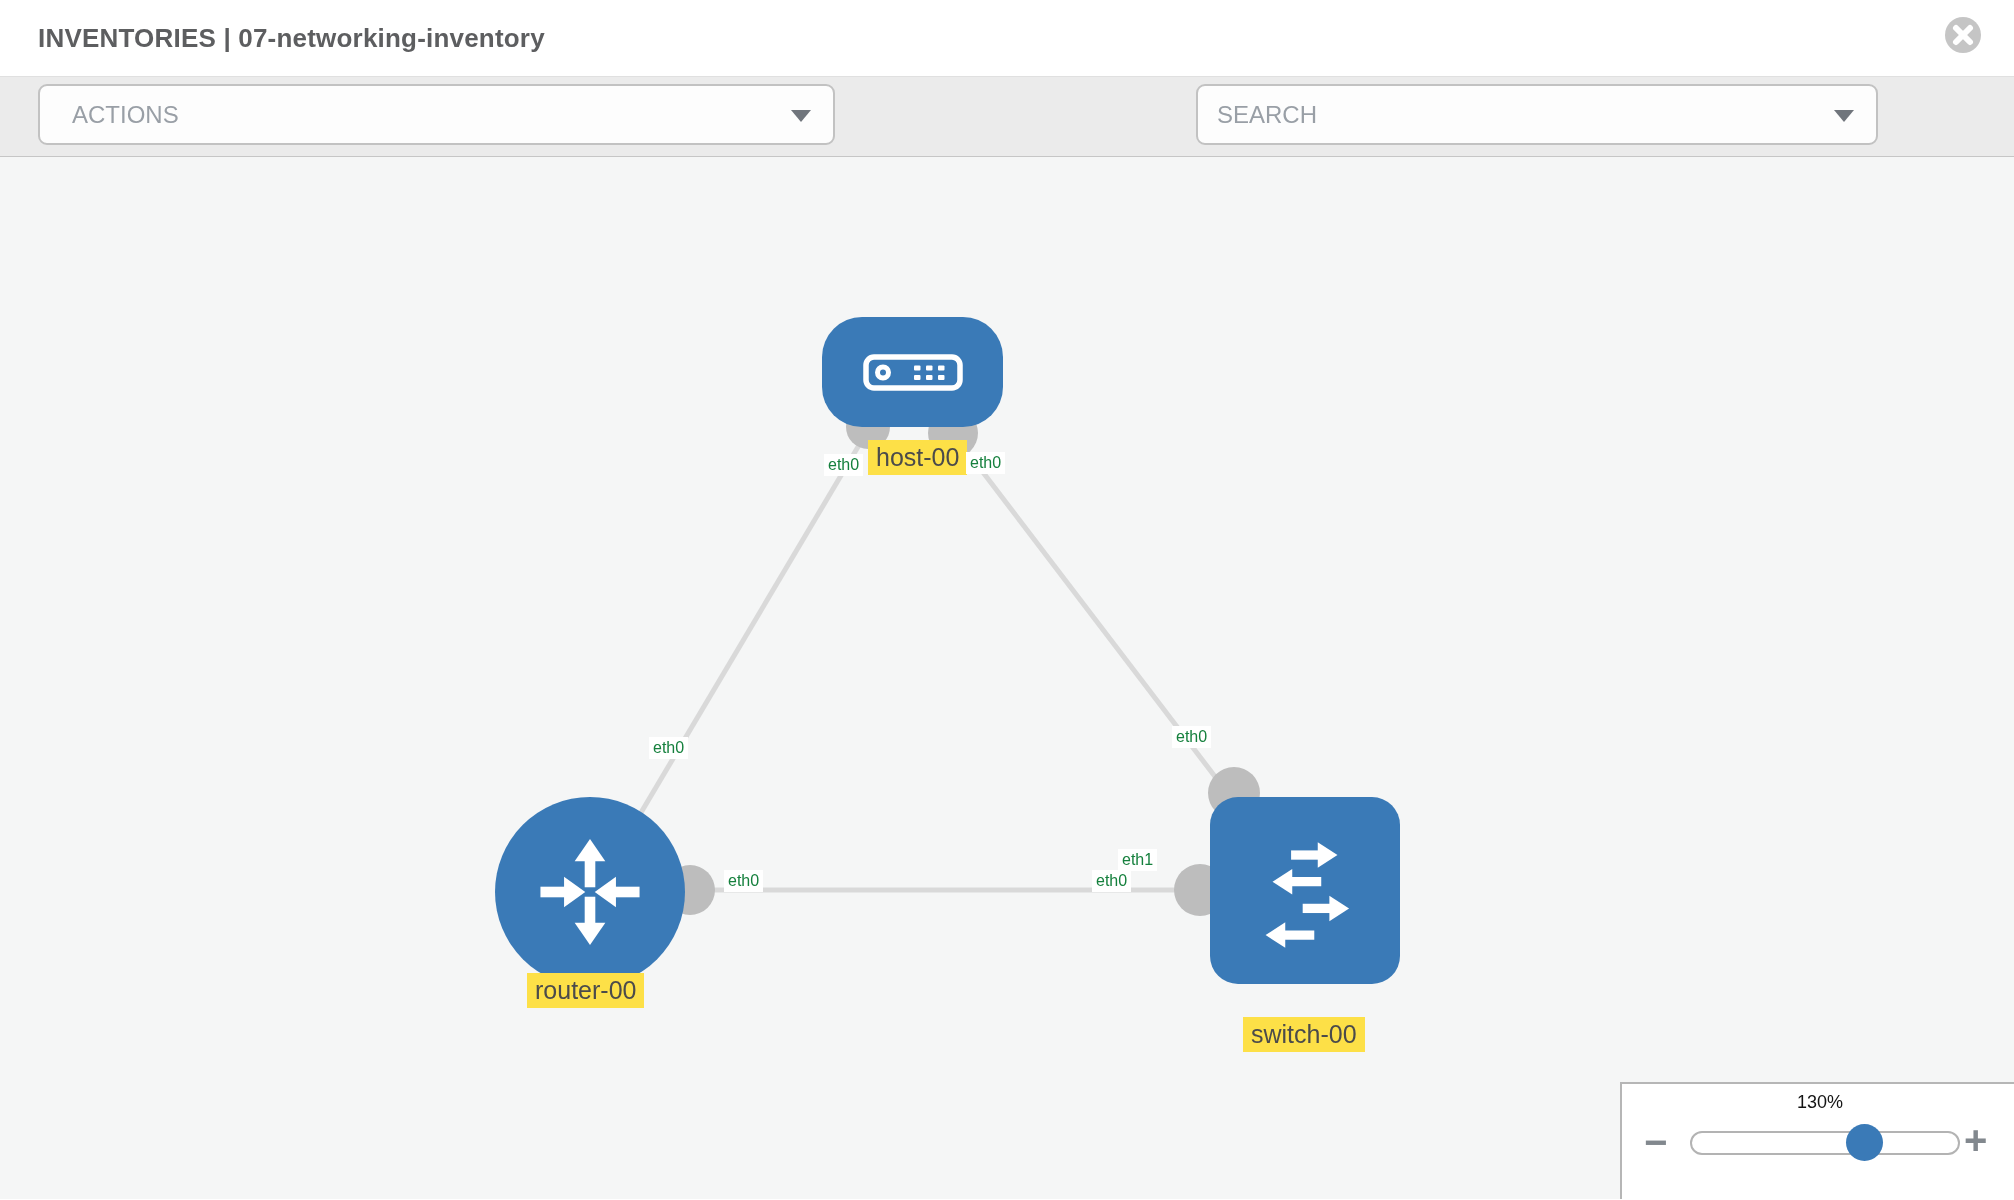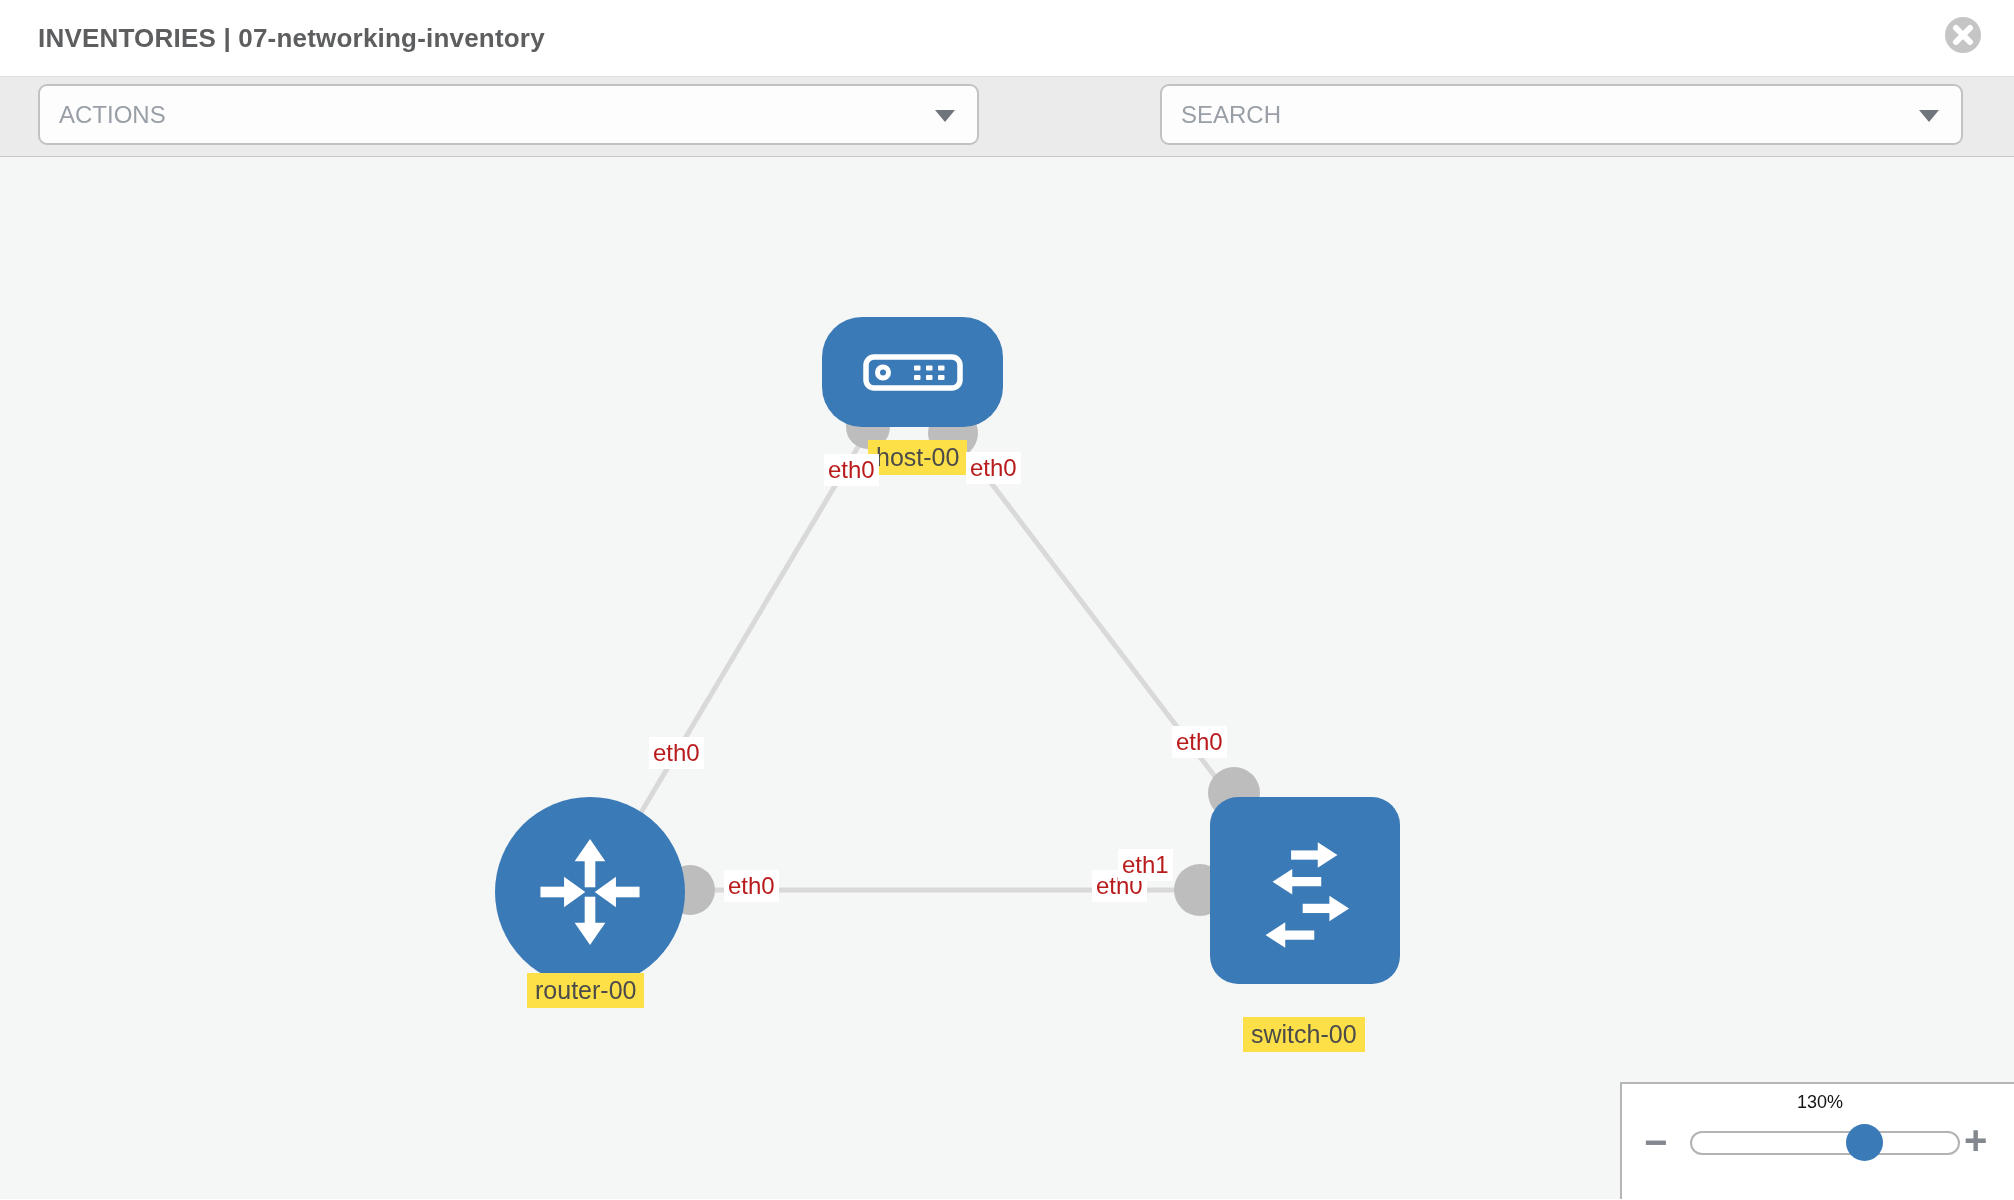--- a/index.html
+++ b/index.html
@@ -16,41 +16,41 @@
 
   
   .toolbar { position:relative; height:81px; background:#ebebeb; border-top:1px solid #e0e0e0;
              border-bottom:1px solid #c6c6c6; }
   .combo { position:absolute; top:7px; height:61px; background:#fdfdfd; border:2px solid #c2c2c2;
            border-radius:9px; display:flex; align-items:center; cursor:pointer; }
   .combo .combo-label { margin-left:19px; font-size:24px; color:#999fa6; }
   .combo .caret { position:absolute; right:22px; top:24px; width:0; height:0;
                   border-left:10px solid transparent; border-right:10px solid transparent;
                   border-top:12px solid #70757c; }
-  .combo.actions { left:38px;  width:941px; }
-  .combo.search  { left:1160px; width:803px; }
+  .combo.actions { left:38px;  width:797px;padding-left:13px; }
+  .combo.search  { left:1196px; width:682px; }
   .tool-icon { position:absolute; top:96px; width:38px; height:38px; background:transparent; border:none; cursor:pointer; }
   .tool-icon.wrench { left:1044px; }
   .tool-icon.key    { left:1100px; }
 
   
   .canvas { position:relative; height:1042px; background:#f5f6f6; overflow:hidden; }
   .edges-layer { position:absolute; left:0; top:0; }
 
   .node { position:absolute; background:var(--node-blue,#3a7ab7); display:flex; align-items:center; justify-content:center; cursor:pointer; }
   .node.host   { left:822px;  top:160px; width:181px; height:110px; border-radius:40px; }
   .node.router { left:495px;  top:640px; width:190px; height:190px; border-radius:50%; }
   .node.switch { left:1210px; top:640px; width:190px; height:187px; border-radius:28px; }
 
   .node-label { position:absolute; background:#fde047; color:#4b4b4b; font-size:25px; padding:3px 8px; white-space:nowrap; }
   .node-label.host   { left:868px;  top:283px; }
   .node-label.router { left:527px;  top:816px; }
   .node-label.switch { left:1243px; top:844px;margin-top:16px; }
 
-  .if-label { position:absolute; background:#fff; color:#b91c1c; font-size:24px; padding:2px 4px; white-space:nowrap; }
+  .if-label { position:absolute; background:#fff; color:#15803d; font-size:16px; padding:2px 4px; white-space:nowrap; }
   .if-hr  { left:824px;  top:297px; }   
   .if-hs  { left:966px;  top:295px; }   
   .if-rh  { left:649px;  top:580px; }   
   .if-sh  { left:1172px; top:569px; }   
   .if-rs  { left:724px;  top:713px; }   
   .if-sr0 { left:1092px; top:713px; }   
   .if-sr1 { left:1118px; top:692px; }   
 
   
   .zoom-panel { position:absolute; left:1620px; top:925px; width:400px; height:140px;

